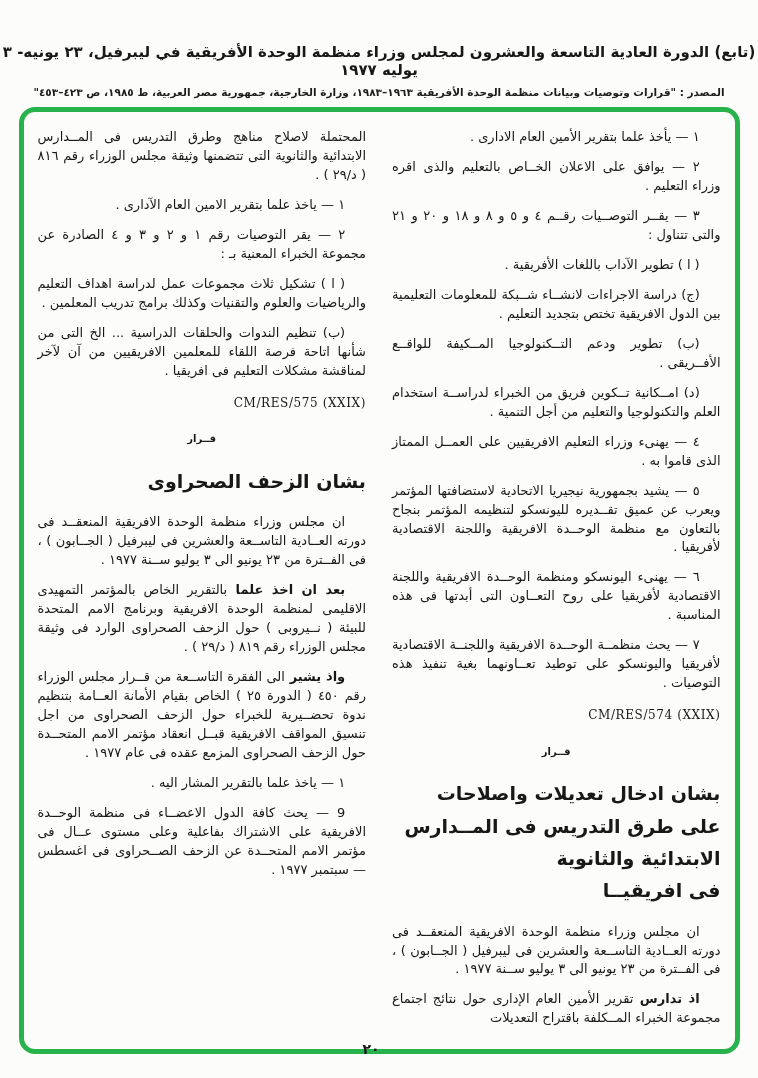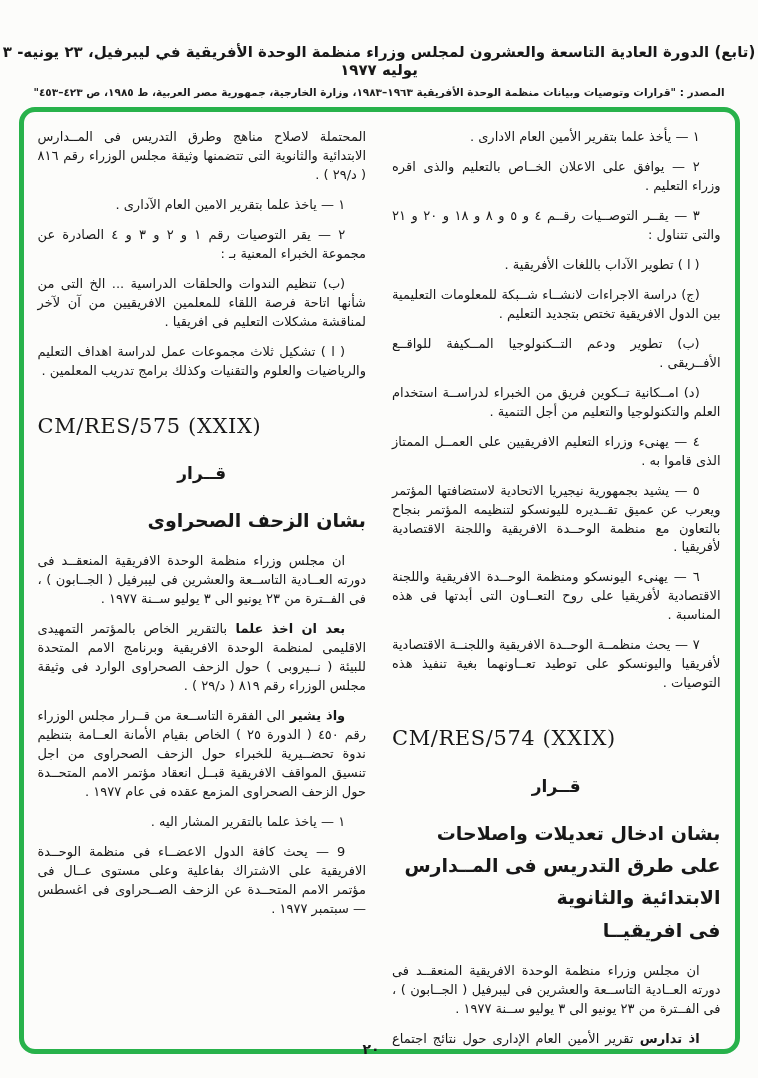--- a/index.html
+++ b/index.html
@@ -57,31 +57,31 @@
   .body{
     text-align:justify;
     text-indent:1.6em;
   }
   .body-flush{
     text-align:justify;
     text-indent:0;
   }
   .code{
     direction:ltr;
-    text-align:left;
+    text-align:right;
     font-family:"DejaVu Serif","Liberation Serif",serif;
-    font-size:21px;
+    font-size:12px;
     letter-spacing:.6px;
-    margin:30px 0 14px 0;
+    margin:14px 0 14px 0;
     font-weight:500;
   }
   .qarar{
     text-align:center;
     font-weight:bold;
-    font-size:17px;
+    font-size:10px;
     margin:20px 0 18px 0;
   }
   .title{
     text-align:right;
     font-weight:bold;
     font-size:19px;
     line-height:1.7;
     white-space:pre-line;
     margin:4px 0 16px 0;
   }
@@ -126,22 +126,22 @@
       <div class="blk title">بشان ادخال تعديلات واصلاحات
 على طرق التدريس فى المــدارس الابتدائية والثانوية
 فى افريقيــا</div>
       <div class="blk body">ان مجلس وزراء منظمة الوحدة الافريقية المنعقــد فى دورته العــادية التاســعة والعشرين فى ليبرفيل ( الجــابون ) ، فى الفــترة من ٢٣ يونيو الى ٣ يوليو ســنة ١٩٧٧ .</div>
       <div class="blk body"><strong>اذ تدارس </strong>تقرير الأمين العام الإدارى حول نتائج اجتماع مجموعة الخبراء المــكلفة باقتراح التعديلات</div>
     </section>
   <section class="col" id="col-left">
       <div class="blk body-flush">المحتملة لاصلاح مناهج وطرق التدريس فى المــدارس الابتدائية والثانوية التى تتضمنها وثيقة مجلس الوزراء رقم ٨١٦ ( د/٢٩ ) .</div>
       <div class="blk body">١ — ياخذ علما بتقرير الامين العام الآدارى .</div>
       <div class="blk body">٢ — يقر التوصيات رقم ١ و ٢ و ٣ و ٤ الصادرة عن مجموعة الخبراء المعنية بـ :</div>
+      <div class="blk body">( ا ) تشكيل ثلاث مجموعات عمل لدراسة اهداف التعليم والرياضيات والعلوم والتقنيات وكذلك برامج تدريب المعلمين .</div>
       <div class="blk body">(ب) تنظيم الندوات والحلقات الدراسية ... الخ التى من شأنها اتاحة فرصة اللقاء للمعلمين الافريقيين من آن لآخر لمناقشة مشكلات التعليم فى افريقيا .</div>
-      <div class="blk body">( ا ) تشكيل ثلاث مجموعات عمل لدراسة اهداف التعليم والرياضيات والعلوم والتقنيات وكذلك برامج تدريب المعلمين .</div>
       <div class="blk code">CM/RES/575 (XXIX)</div>
       <div class="blk qarar">قــرار</div>
       <div class="blk title">بشان الزحف الصحراوى</div>
       <div class="blk body">ان مجلس وزراء منظمة الوحدة الافريقية المنعقــد فى دورته العــادية التاســعة والعشرين فى ليبرفيل ( الجــابون ) ، فى الفــترة من ٢٣ يونيو الى ٣ يوليو ســنة ١٩٧٧ .</div>
       <div class="blk body"><strong>بعد ان اخذ علما </strong>بالتقرير الخاص بالمؤتمر التمهيدى الاقليمى لمنظمة الوحدة الافريقية وبرنامج الامم المتحدة للبيئة ( نــيروبى ) حول الزحف الصحراوى الوارد فى وثيقة مجلس الوزراء رقم ٨١٩ ( د/٢٩ ) .</div>
       <div class="blk body"><strong>واذ يشير </strong>الى الفقرة التاســعة من قــرار مجلس الوزراء رقم ٤٥٠ ( الدورة ٢٥ ) الخاص بقيام الأمانة العــامة بتنظيم ندوة تحضــيرية للخبراء حول الزحف الصحراوى من اجل تنسيق المواقف الافريقية قبــل انعقاد مؤتمر الامم المتحــدة حول الزحف الصحراوى المزمع عقده فى عام ١٩٧٧ .</div>
       <div class="blk body">١ — ياخذ علما بالتقرير المشار اليه .</div>
       <div class="blk body">9 — يحث كافة الدول الاعضــاء فى منظمة الوحــدة الافريقية على الاشتراك بفاعلية وعلى مستوى عــال فى مؤتمر الامم المتحــدة عن الزحف الصــحراوى فى اغسطس — سبتمبر ١٩٧٧ .</div>
     </section>
 </main>

